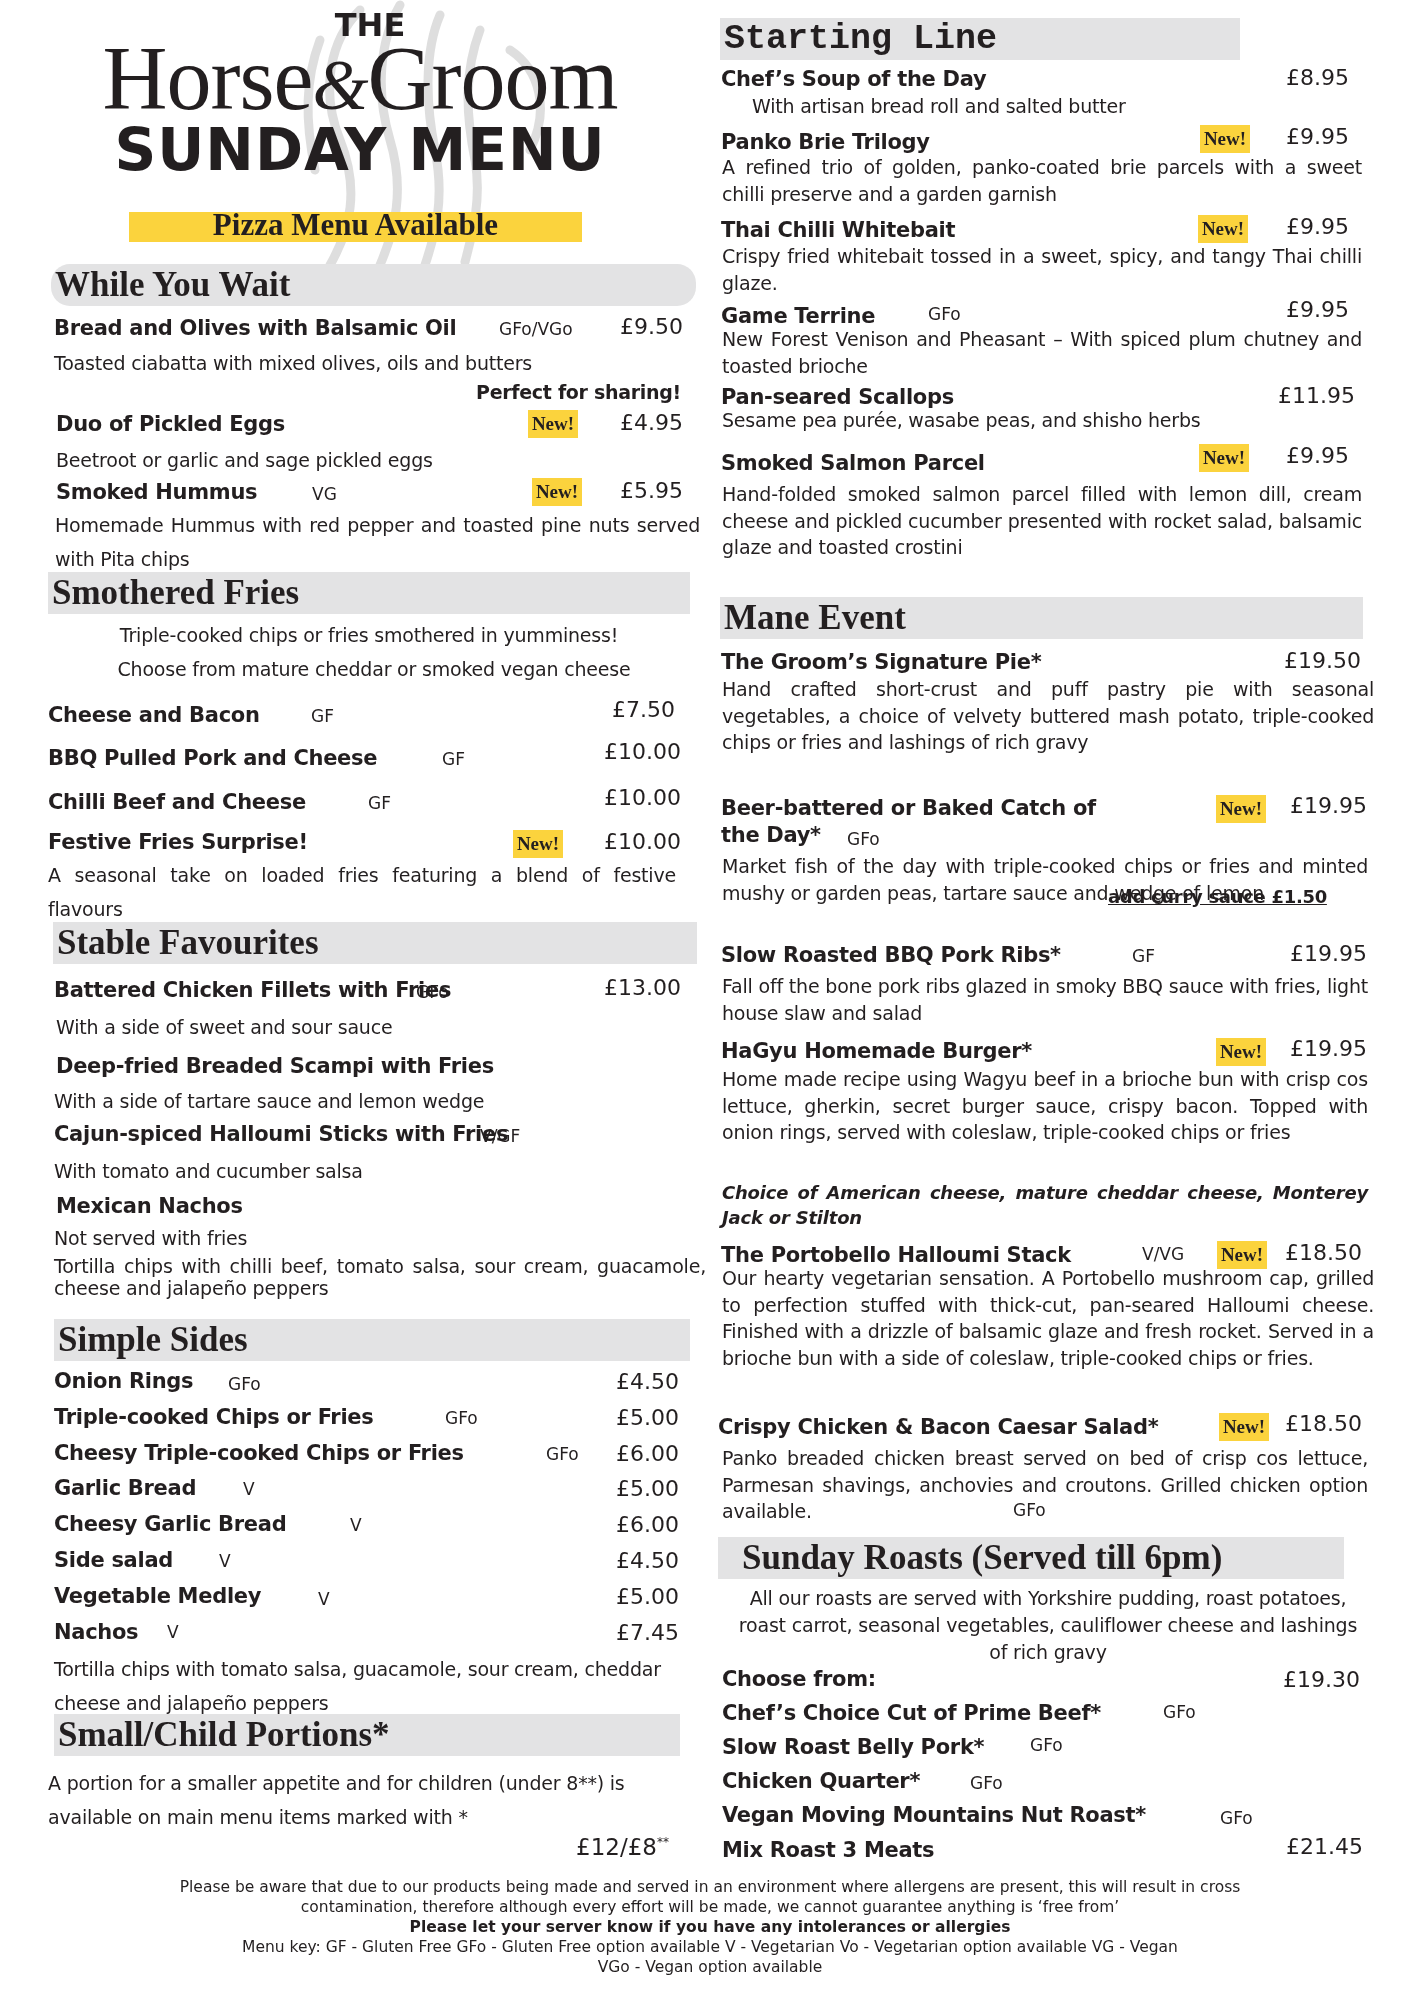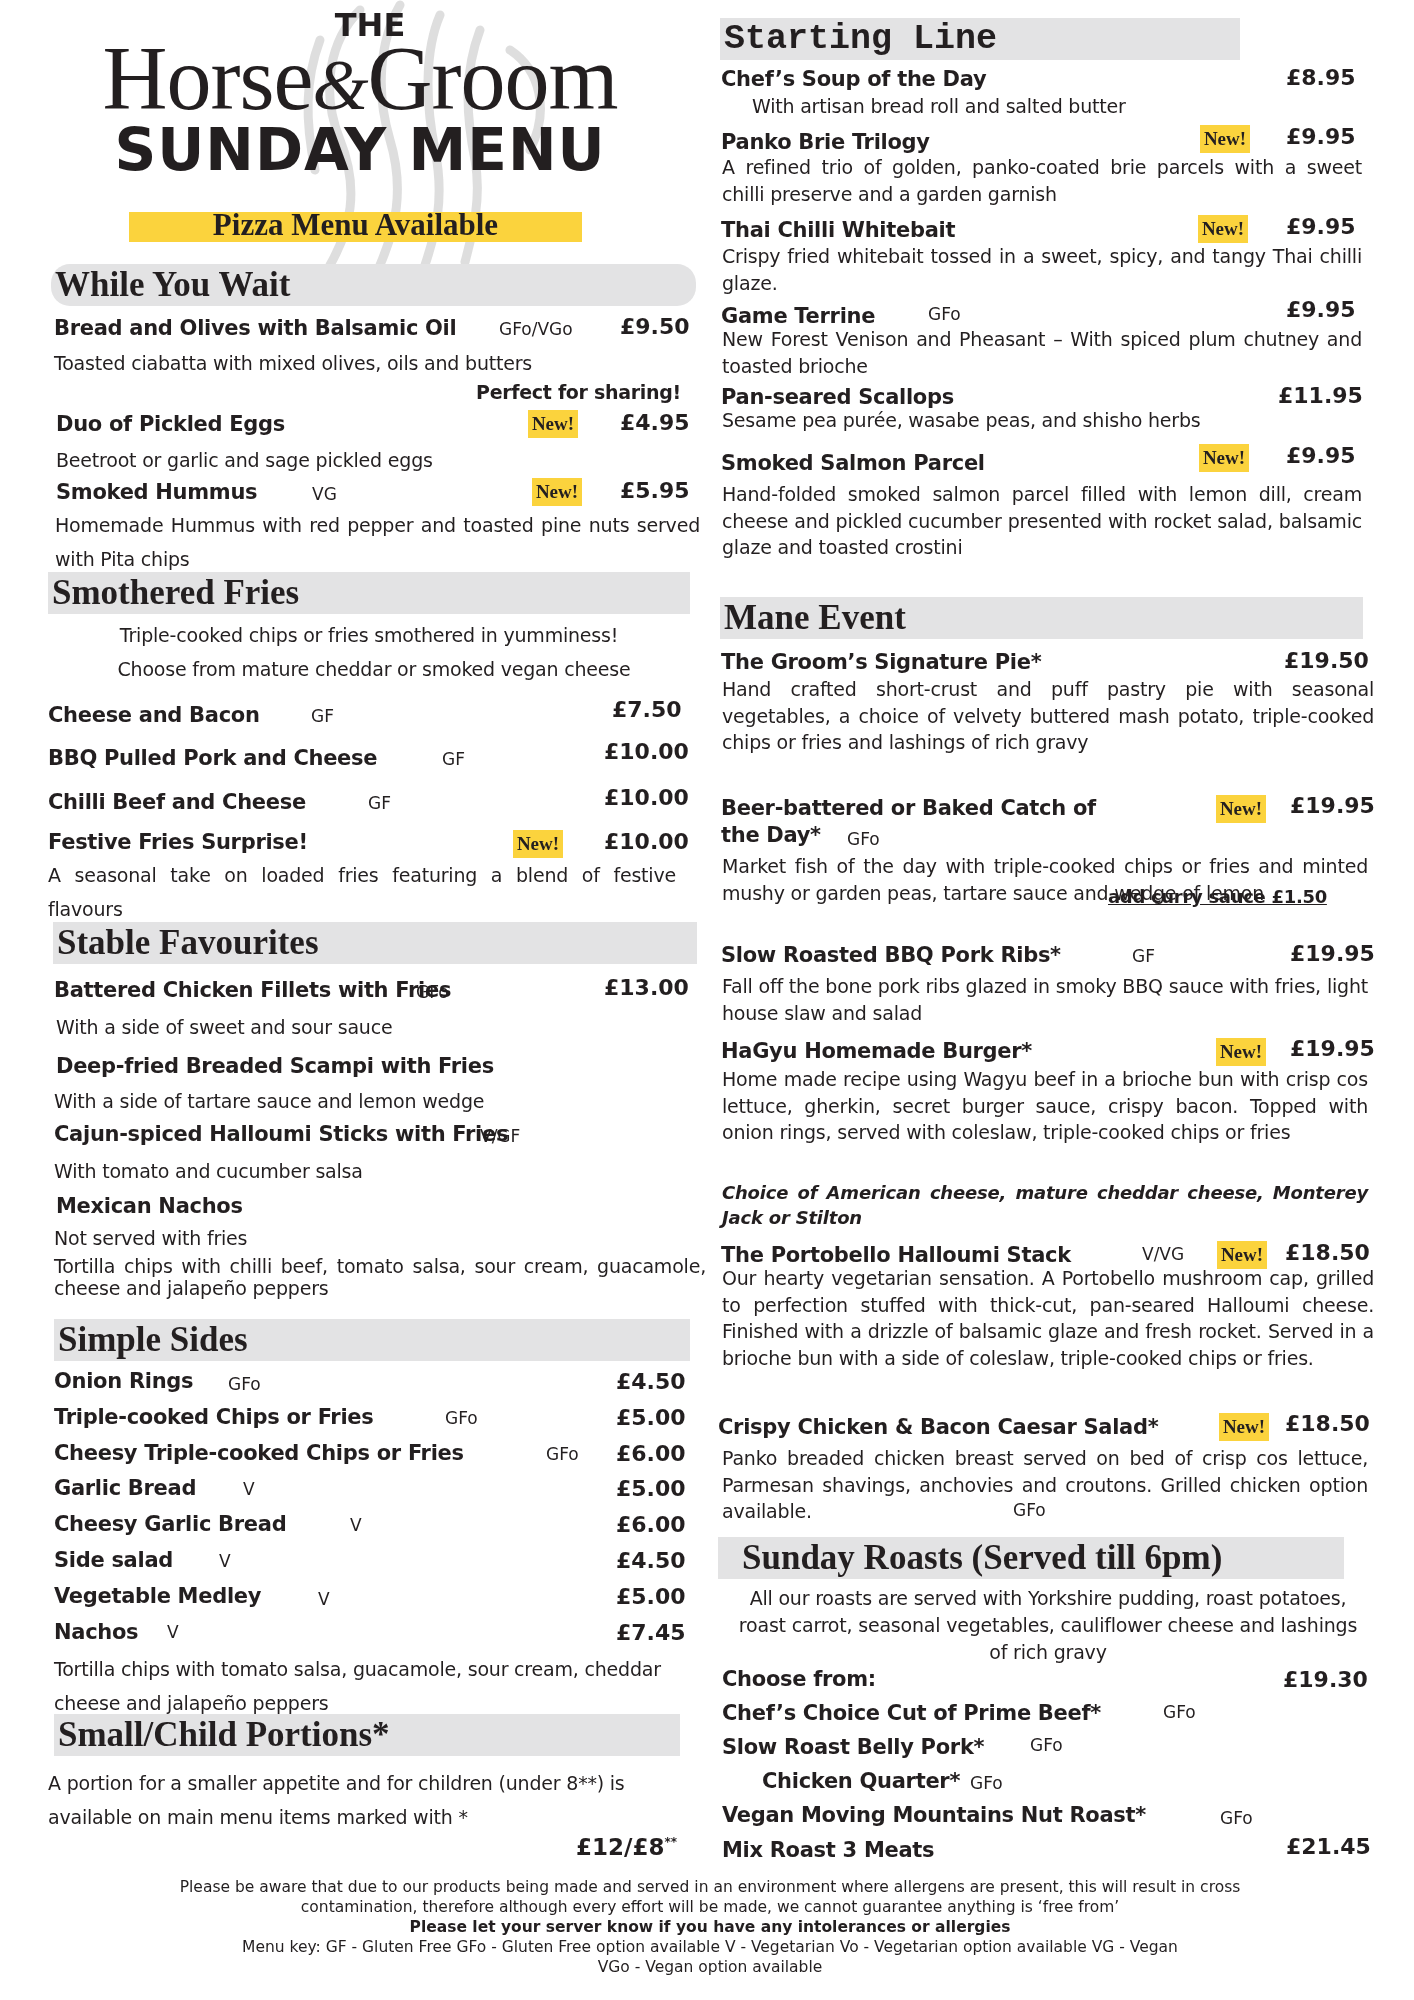--- a/index.html
+++ b/index.html
@@ -7,21 +7,21 @@
   .horse-bg { position: absolute; left: 210px; top: 0; width: 360px; height: 270px; opacity: 0.28; }
   .logo-the { position: absolute; left: 320px; top: 6px; width: 100px; text-align: center; font-family: "DejaVu Sans", sans-serif; font-weight: bold; font-size: 32px; letter-spacing: 0px; }
   .logo-name { position: absolute; left: 40px; top: 34px; width: 640px; text-align: center; font-family: "Liberation Serif", serif; font-size: 90px; line-height: 90px; letter-spacing: -1px; }
   .logo-name .amp { font-style: italic; font-size: 72px; }
   .logo-sub { position: absolute; left: 90px; top: 116px; width: 540px; text-align: center; font-family: "DejaVu Sans", sans-serif; font-weight: bold; font-size: 58px; letter-spacing: 1px; }
   .pizza-banner { position: absolute; left: 129px; top: 212px; width: 453px; height: 30px; background: #fbd33d; }
   .pizza-text { position: absolute; left: 129px; top: 207px; width: 453px; text-align: center; font-family: "Liberation Serif", serif; font-weight: bold; font-size: 31px; }
   .sec-head { position: absolute; height: 42px; background: #e3e3e4; font-family: "Liberation Serif", serif; font-weight: bold; font-size: 35px; line-height: 42px; padding-left: 4px; box-sizing: border-box; white-space: nowrap; }
   .item-name { position: absolute; font-family: "DejaVu Sans", sans-serif; font-weight: bold; font-size: 21px; white-space: nowrap; letter-spacing: -0.3px; }
   .tag { position: absolute; font-family: "DejaVu Sans", sans-serif; font-size: 17px; white-space: nowrap; }
-  .price { position: absolute; font-family: "DejaVu Sans", sans-serif; font-weight: bold; font-size: 22px; white-space: nowrap; text-align: right; }
+  .price { position: absolute; font-family: "DejaVu Sans", sans-serif; font-weight: normal; font-size: 22px; white-space: nowrap; text-align: right; }
   .new-badge { position: absolute; background: #fbd33d; font-family: "Liberation Serif", serif; font-weight: bold; font-size: 19px; text-align: center; line-height: 28px; height: 28px; width: 50px; }
   .desc { position: absolute; font-family: "DejaVu Sans", sans-serif; font-size: 19px; line-height: 27px; letter-spacing: -0.2px; }
   .desc.tight { line-height: 26.5px; }
   .just { text-align: justify; text-align-last: left; }
   .center { text-align: center; }
   .italic-bold { font-style: italic; font-weight: bold; }
   .footer { position: absolute; left: 40px; width: 1340px; text-align: center; font-family: "DejaVu Sans", sans-serif; font-size: 15.5px; line-height: 20px; }
 </style>
 </head>
 <body>
@@ -212,21 +212,21 @@
 
 <div class="item-name" style="left:722px; top:1667px;">Choose from:</div>
 <div class="price" style="left:1283px; top:1667px;">£19.30</div>
 
 <div class="item-name" style="left:722px; top:1701px;">Chef’s Choice Cut of Prime Beef*</div>
 <div class="tag" style="left:1163px; top:1702px;">GFo</div>
 
 <div class="item-name" style="left:722px; top:1735px;">Slow Roast Belly Pork*</div>
 <div class="tag" style="left:1030px; top:1735px;">GFo</div>
 
-<div class="item-name" style="left:722px; top:1769px;margin-left:40px;">Chicken Quarter*</div>
+<div class="item-name" style="left:722px; top:1769px;">Chicken Quarter*</div>
 <div class="tag" style="left:970px; top:1773px;">GFo</div>
 
 <div class="item-name" style="left:722px; top:1803px;">Vegan Moving Mountains Nut Roast*</div>
 <div class="tag" style="left:1220px; top:1808px;">GFo</div>
 
 <div class="item-name" style="left:722px; top:1838px;">Mix Roast 3 Meats</div>
 <div class="price" style="left:1286px; top:1834px;">£21.45</div>
 
 <div class="footer" style="top:1877px;">Please be aware that due to our products being made and served in an environment where allergens are present, this will result in cross</div>
 <div class="footer" style="top:1897px;">contamination, therefore although every effort will be made, we cannot guarantee anything is ‘free from’</div>

